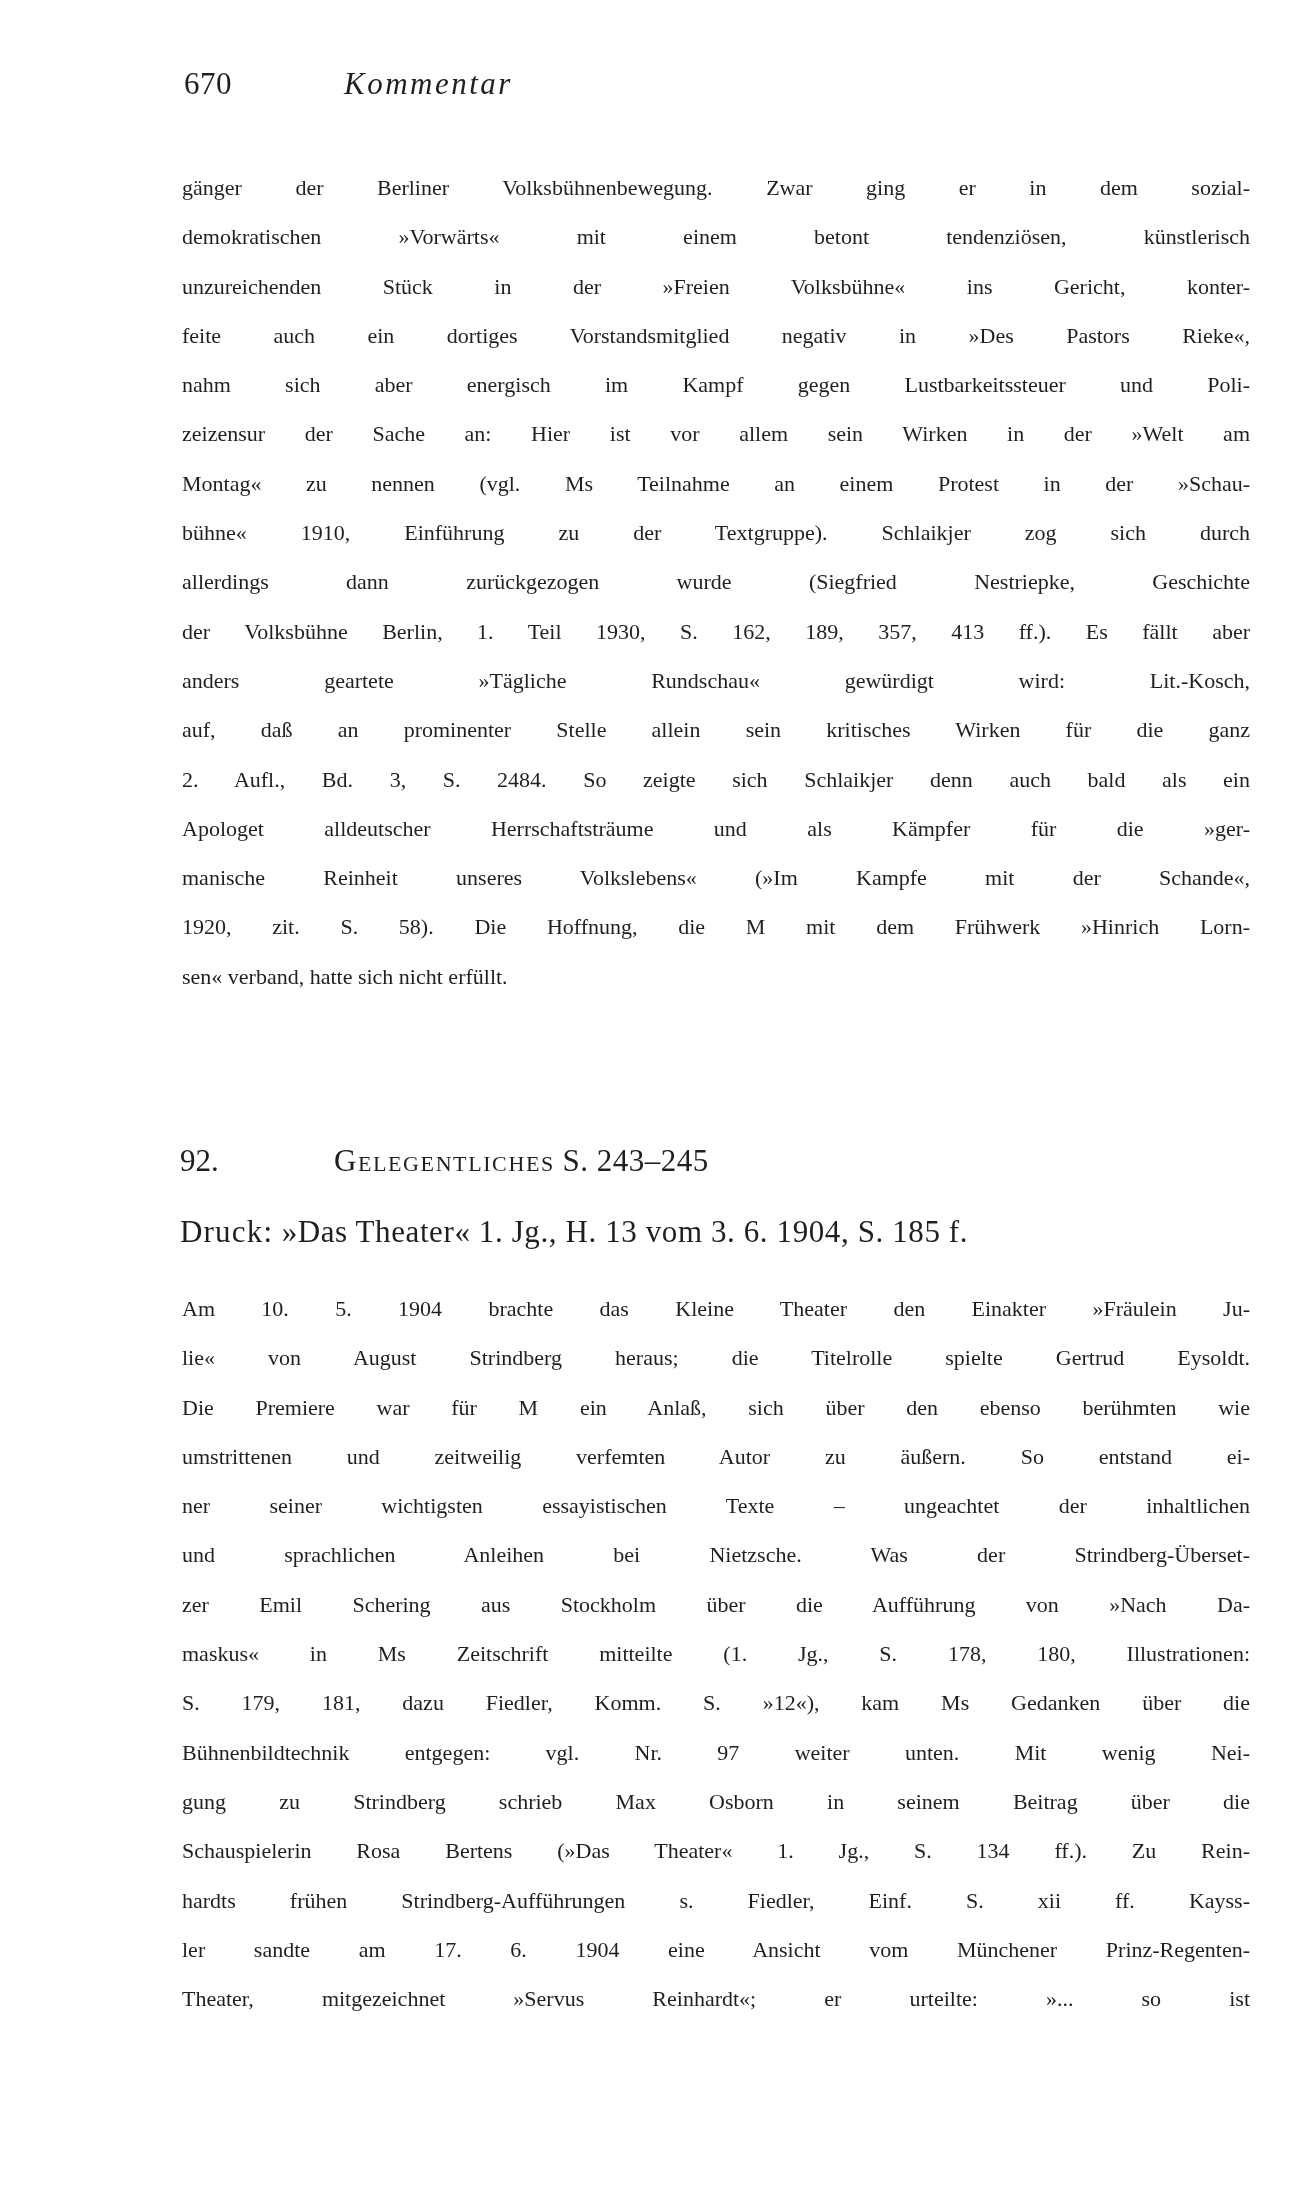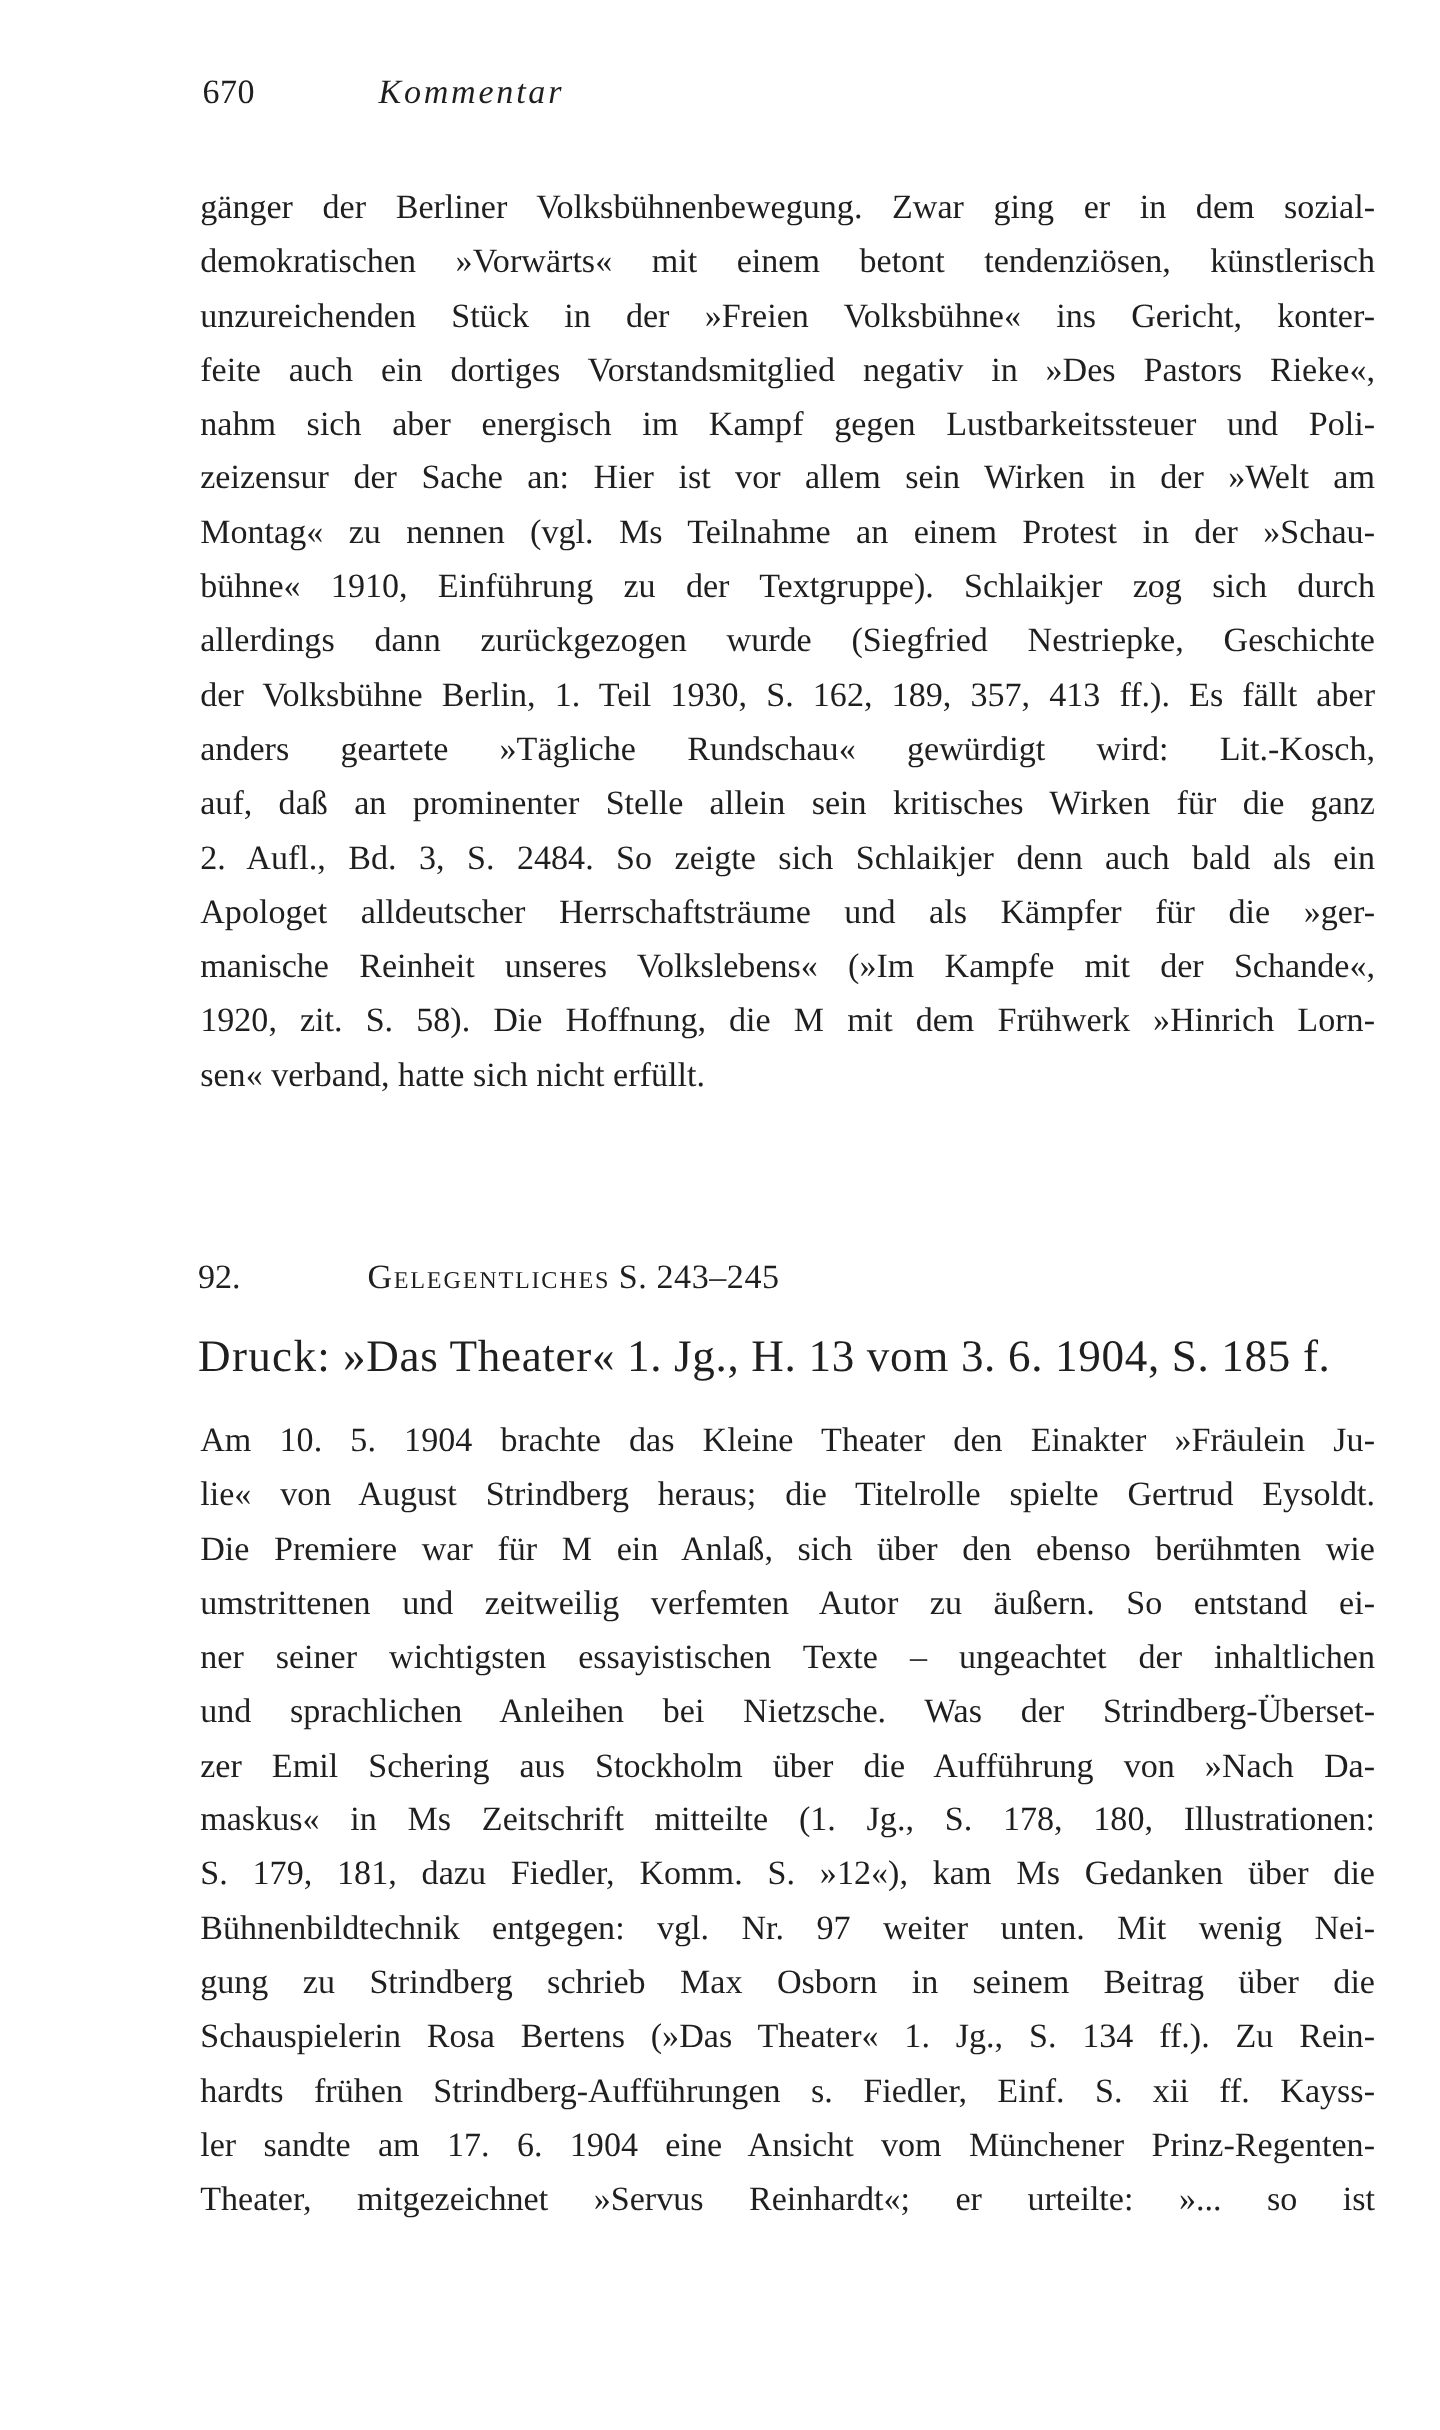--- a/index.html
+++ b/index.html
@@ -41,21 +41,21 @@
     }
     .block {
       position: absolute;
       left: 182px;
       width: 1068px;
     }
     .line {
       display: block;
       height: 49.3px;
       line-height: 49.3px;
-      font-size: 31px;
+      font-size: 22px;
       white-space: nowrap;
       text-align: justify;
       text-align-last: justify;
       overflow: visible;
     }
     .line.last {
       text-align-last: left;
     }
     #block-1 { top: 163px; }
     #block-druck-para { top: 1284px; }
@@ -78,21 +78,21 @@
     }
     .entry-heading .entry-pages {
       letter-spacing: 0.5px;
     }
     .druck-line {
       position: absolute;
       left: 180px;
       top: 1210px;
       height: 44px;
       line-height: 44px;
-      font-size: 41px;
+      font-size: 31px;
       white-space: nowrap;
       letter-spacing: 0.6px;
     }
     .druck-line .druck-label {
       letter-spacing: 1.2px;
     }
   </style>
 </head>
 <body>
 

